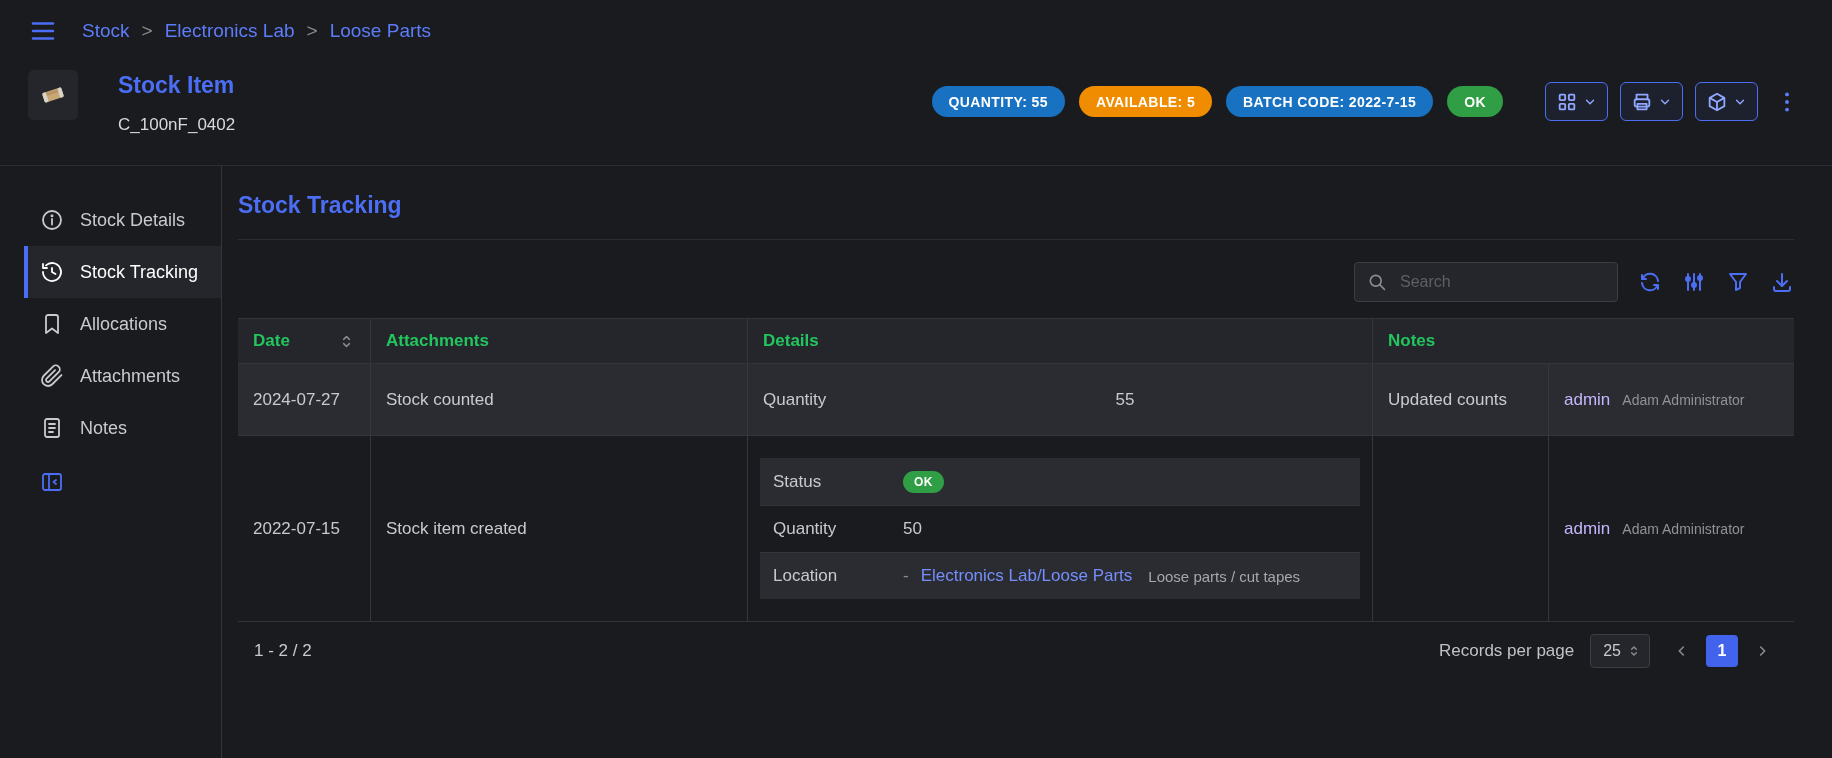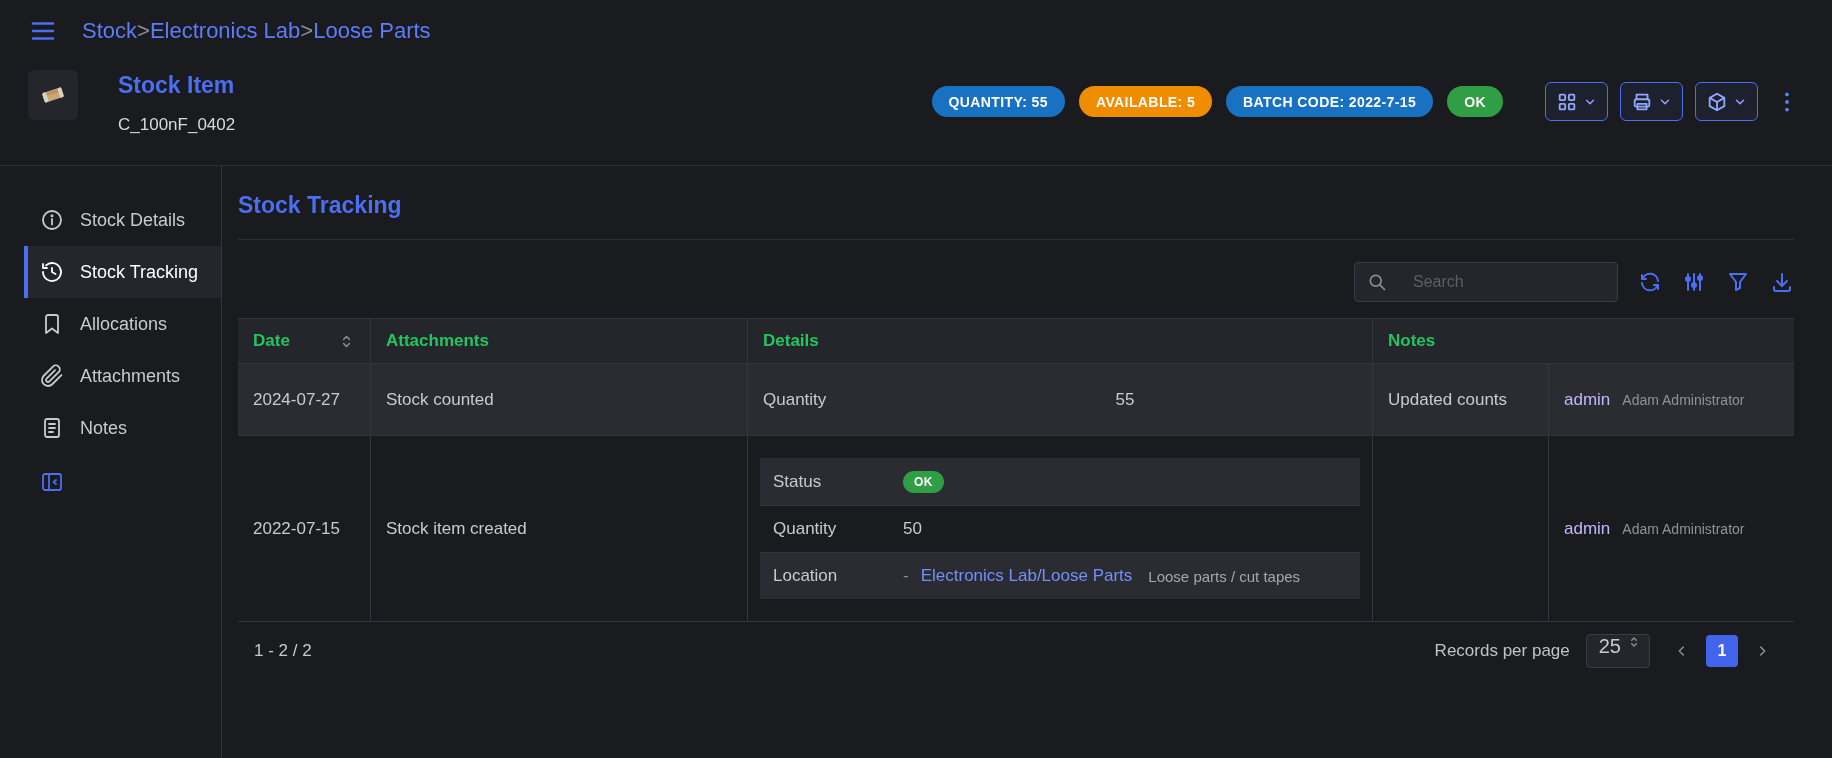--- a/index.html
+++ b/index.html
@@ -8,21 +8,21 @@
     width:1832px; height:758px; overflow:hidden;
     background:#1a1b1e; color:#c9cacd;
     font-family:"Liberation Sans", sans-serif;
     display:flex; flex-direction:column;
   }
   svg { display:block; }
 
   
   .topbar { height:62px; flex-shrink:0; display:flex; align-items:center; gap:24px; padding:0 28px; }
   .burger { color:#4c6ef5; cursor:pointer; }
-  .breadcrumbs { display:flex; align-items:center; gap:0; font-size:22px; }
+  .breadcrumbs { display:flex; align-items:center; gap:12px; font-size:19px; }
   .crumb { color:#5c7cfa; cursor:pointer; text-decoration:none; }
   .crumb-sep { color:#8a8d93; }
 
   
   .header { flex-shrink:0; display:flex; justify-content:space-between; align-items:flex-start; padding:8px 28px 30px 28px; }
   .header-left { display:flex; gap:40px; }
   .thumb { width:50px; height:50px; background:#25262b; border-radius:6px; display:flex; align-items:center; justify-content:center; }
   .page-title { color:#4c6ef5; font-size:23px; font-weight:bold; margin:2px 0 16px 0; }
   .page-subtitle { color:#d8d9dc; font-size:17px; }
   .header-right { display:flex; align-items:center; gap:14px; margin-top:12px; }
@@ -49,21 +49,21 @@
   .nav-item svg { flex-shrink:0; }
   .nav-item.active { background:#25262b; border-left-color:#4c6ef5; color:#fff; }
   .collapse-btn { margin:16px 0 0 40px; color:#4c6ef5; cursor:pointer; background:none; border:none; padding:0; }
 
   .main { flex:1; padding:26px 38px 0 16px; min-width:0; }
   .main-heading { color:#4c6ef5; font-size:23px; font-weight:bold; margin:0 0 20px 0; }
   .heading-divider { border-top:1px solid #2c2e33; margin-bottom:22px; }
 
   
   .toolbar { display:flex; justify-content:flex-end; align-items:center; gap:20px; margin-bottom:16px; }
-  .search-box { display:flex; align-items:center; gap:24px; width:264px; height:40px;
+  .search-box { display:flex; align-items:center; gap:11px; width:264px; height:40px;
                 background:#25262b; border:1px solid #3b3d42; border-radius:4px; padding:0 12px; color:#8a8d93; }
   .search-box input { flex:1; background:none; border:none; outline:none; color:#c9cacd;
                       font-size:16px; font-family:"Liberation Sans",sans-serif; min-width:0; }
   .search-box input::placeholder { color:#5c5f66; }
   .tool-icon { color:#4c6ef5; cursor:pointer; background:none; border:none; padding:0; }
 
   
   .table { width:100%; }
   .trow, .thead { display:flex; border-bottom:1px solid #33353a; }
   .thead { background:#25262b; border-top:1px solid #33353a; }
@@ -96,23 +96,23 @@
   .loc-suffix { color:#a6a7ab; font-size:15px; margin-left:16px; }
 
   .user-name { color:#c4b5fd; }
   .user-full { color:#909296; font-size:14px; margin-left:12px; }
 
   
   .table-footer { display:flex; justify-content:space-between; align-items:center; min-height:58px; padding:0 16px;gap:29px; }
   .footer-range { font-size:17px; color:#c9cacd; }
   .footer-right { display:flex; align-items:center; gap:16px; }
   .records-label { font-size:17px; color:#c1c2c5; }
-  .records-select { display:flex; gap:6px; height:34px; padding:0 8px 0 12px;
+  .records-select { display:flex; align-items:center; gap:6px; height:34px; padding:0 8px 0 12px;
                     background:#25262b; border:1px solid #3b3d42; border-radius:4px;
-                    font-size:20px; color:#c9cacd; cursor:pointer; }
+                    font-size:16px; color:#c9cacd; cursor:pointer; }
   .pager { display:flex; align-items:center; gap:8px; }
   .page-btn { width:32px; height:32px; display:flex; align-items:center; justify-content:center;
               border-radius:4px; border:none; background:none; cursor:pointer; font-size:16px; }
   .page-btn.disabled { color:#4a4c52; cursor:default; }
   .page-btn.chevron { color:#8a8d93; }
   .page-btn.current { background:#4263eb; color:#fff; font-weight:bold; }
 </style>
 </head>
 <body>
 

